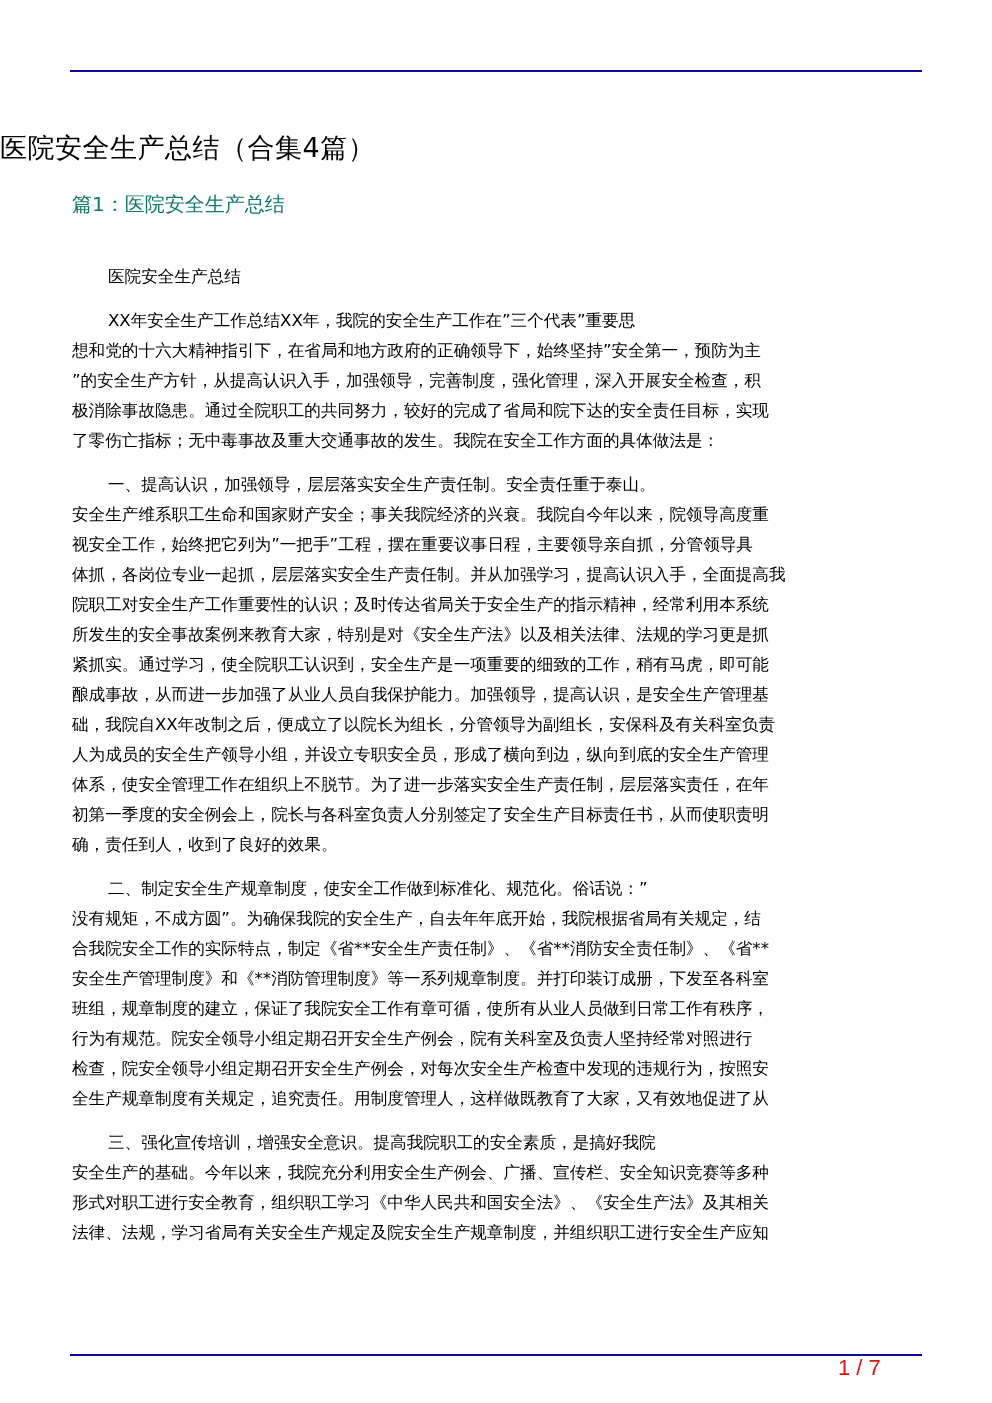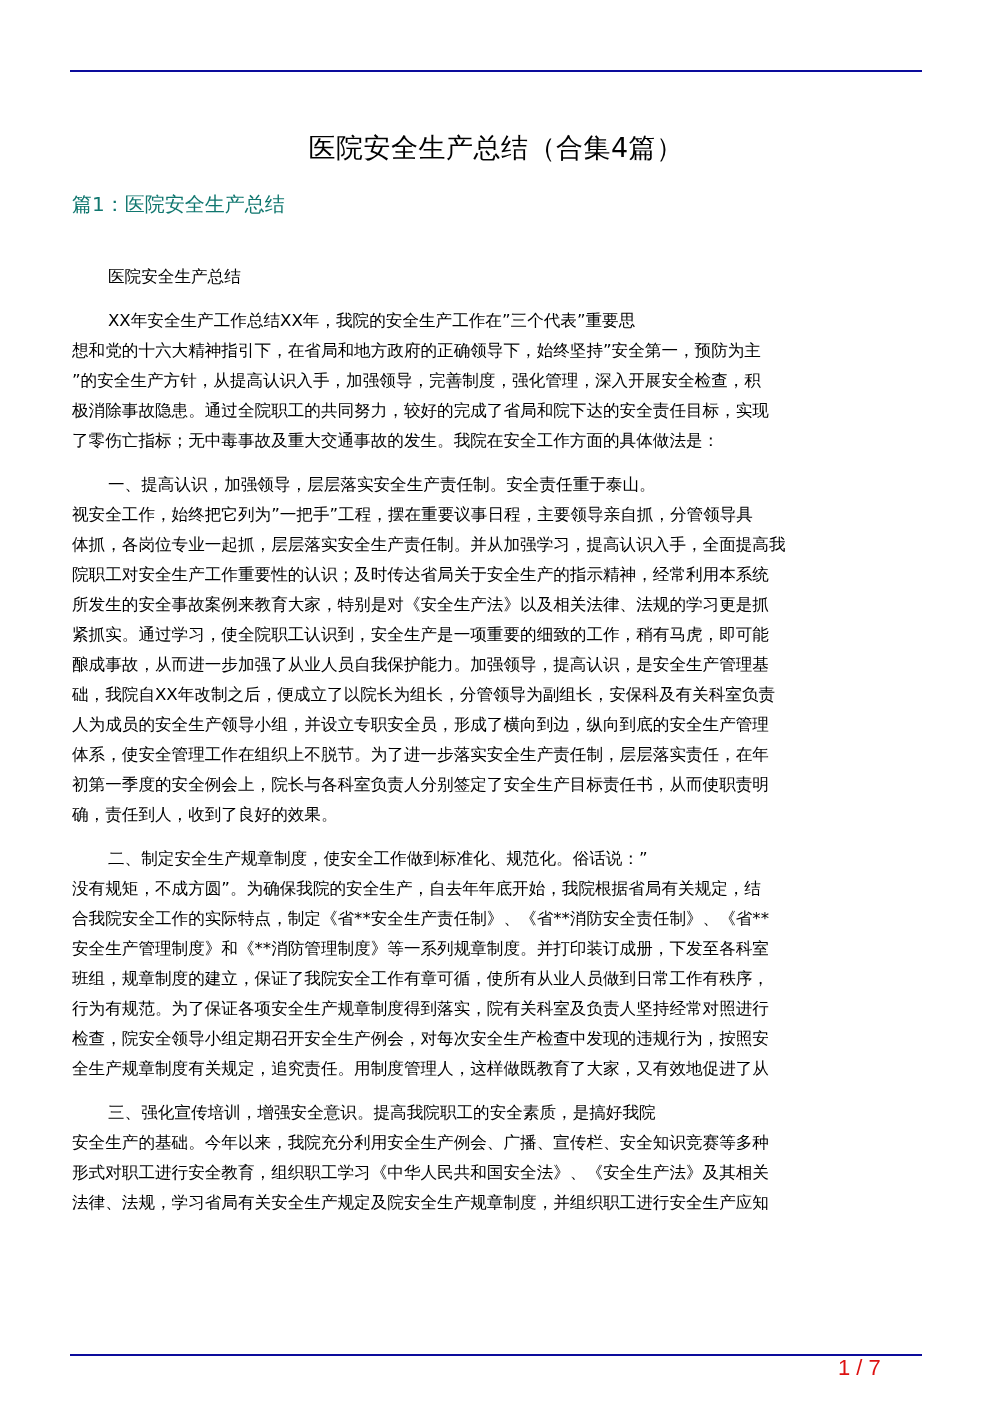--- a/index.html
+++ b/index.html
@@ -1,21 +1,21 @@
 <!DOCTYPE html>
 <html><head>
 <meta charset="utf-8">
 <style>
   html, body { margin: 0; padding: 0; background: #ffffff; }
   body { width: 992px; height: 1403px; position: relative; overflow: hidden;
          font-family: "DejaVu Sans", "Liberation Sans", sans-serif; color: #000; }
   .rule { position: absolute; left: 70px; width: 852px; height: 2px; background: #0c0c9c; }
   .rule.top { top: 70px; }
   .rule.bottom { top: 1354px; }
-  .title { position: absolute; top: 128px; left: 0; width: 992px; text-align: center;
+  .title { position: absolute; top: 128px; left: 0; width: 992px; text-align: left;
            font-size: 27px; line-height: 40px; letter-spacing: 0.5px; }
   .section-heading { position: absolute; top: 188px; left: 72px; color: #0f766e;
            font-size: 20px; line-height: 32px; }
   .content { position: absolute; top: 242px; left: 72px; width: 850px; margin-top: 20px; }
   .para { font-size: 16.6px; line-height: 30px; margin: 0 0 14px 0; text-align: justify; }
   .line { display: block; white-space: nowrap; overflow: hidden; }
   .line.indent { padding-left: 36px; }
   .para.single { margin-bottom: 14px; }
   .page-number { position: absolute; top: 1357px; left: 838px; color: #dd1111;
            font-family: "Liberation Sans", sans-serif; font-size: 22px; line-height: 22px; }
@@ -37,40 +37,41 @@
   <p class="para">
     <span class="line indent">XX年安全生产工作总结XX年，我院的安全生产工作在”三个代表”重要思</span>
     <span class="line">想和党的十六大精神指引下，在省局和地方政府的正确领导下，始终坚持”安全第一，预防为主</span>
     <span class="line">”的安全生产方针，从提高认识入手，加强领导，完善制度，强化管理，深入开展安全检查，积</span>
     <span class="line">极消除事故隐患。通过全院职工的共同努力，较好的完成了省局和院下达的安全责任目标，实现</span>
     <span class="line">了零伤亡指标；无中毒事故及重大交通事故的发生。我院在安全工作方面的具体做法是：</span>
   </p>
 
   <p class="para">
     <span class="line indent">一、提高认识，加强领导，层层落实安全生产责任制。安全责任重于泰山。</span>
+    <span class="line">安全生产维系职工生命和国家财产安全；事关我院经济的兴衰。我院自今年以来，院领导高度重</span>
     <span class="line">视安全工作，始终把它列为”一把手”工程，摆在重要议事日程，主要领导亲自抓，分管领导具</span>
     <span class="line">体抓，各岗位专业一起抓，层层落实安全生产责任制。并从加强学习，提高认识入手，全面提高我</span>
     <span class="line">院职工对安全生产工作重要性的认识；及时传达省局关于安全生产的指示精神，经常利用本系统</span>
     <span class="line">所发生的安全事故案例来教育大家，特别是对《安全生产法》以及相关法律、法规的学习更是抓</span>
     <span class="line">紧抓实。通过学习，使全院职工认识到，安全生产是一项重要的细致的工作，稍有马虎，即可能</span>
     <span class="line">酿成事故，从而进一步加强了从业人员自我保护能力。加强领导，提高认识，是安全生产管理基</span>
     <span class="line">础，我院自XX年改制之后，便成立了以院长为组长，分管领导为副组长，安保科及有关科室负责</span>
     <span class="line">人为成员的安全生产领导小组，并设立专职安全员，形成了横向到边，纵向到底的安全生产管理</span>
     <span class="line">体系，使安全管理工作在组织上不脱节。为了进一步落实安全生产责任制，层层落实责任，在年</span>
     <span class="line">初第一季度的安全例会上，院长与各科室负责人分别签定了安全生产目标责任书，从而使职责明</span>
     <span class="line">确，责任到人，收到了良好的效果。</span>
   </p>
 
   <p class="para">
     <span class="line indent">二、制定安全生产规章制度，使安全工作做到标准化、规范化。俗话说：”</span>
     <span class="line">没有规矩，不成方圆”。为确保我院的安全生产，自去年年底开始，我院根据省局有关规定，结</span>
     <span class="line">合我院安全工作的实际特点，制定《省**安全生产责任制》、《省**消防安全责任制》、《省**</span>
     <span class="line">安全生产管理制度》和《**消防管理制度》等一系列规章制度。并打印装订成册，下发至各科室</span>
     <span class="line">班组，规章制度的建立，保证了我院安全工作有章可循，使所有从业人员做到日常工作有秩序，</span>
-    <span class="line">行为有规范。为了保证各项安全生产规章制度得到落实，院有关科室及负责人坚持经常对照进行</span>
+    <span class="line">行为有规范。院安全领导小组定期召开安全生产例会，院有关科室及负责人坚持经常对照进行</span>
     <span class="line">检查，院安全领导小组定期召开安全生产例会，对每次安全生产检查中发现的违规行为，按照安</span>
     <span class="line">全生产规章制度有关规定，追究责任。用制度管理人，这样做既教育了大家，又有效地促进了从</span>
   </p>
 
   <p class="para">
     <span class="line indent">三、强化宣传培训，增强安全意识。提高我院职工的安全素质，是搞好我院</span>
     <span class="line">安全生产的基础。今年以来，我院充分利用安全生产例会、广播、宣传栏、安全知识竞赛等多种</span>
     <span class="line">形式对职工进行安全教育，组织职工学习《中华人民共和国安全法》、《安全生产法》及其相关</span>
     <span class="line">法律、法规，学习省局有关安全生产规定及院安全生产规章制度，并组织职工进行安全生产应知</span>
   </p>

